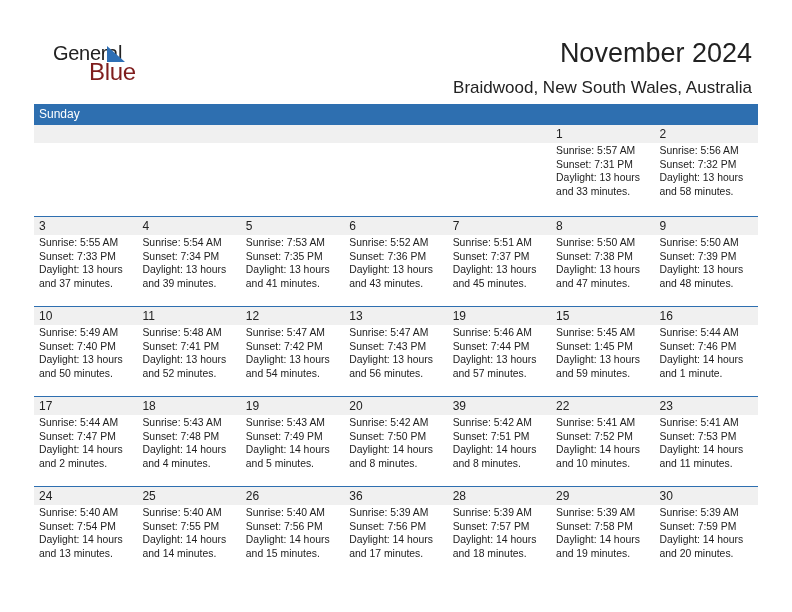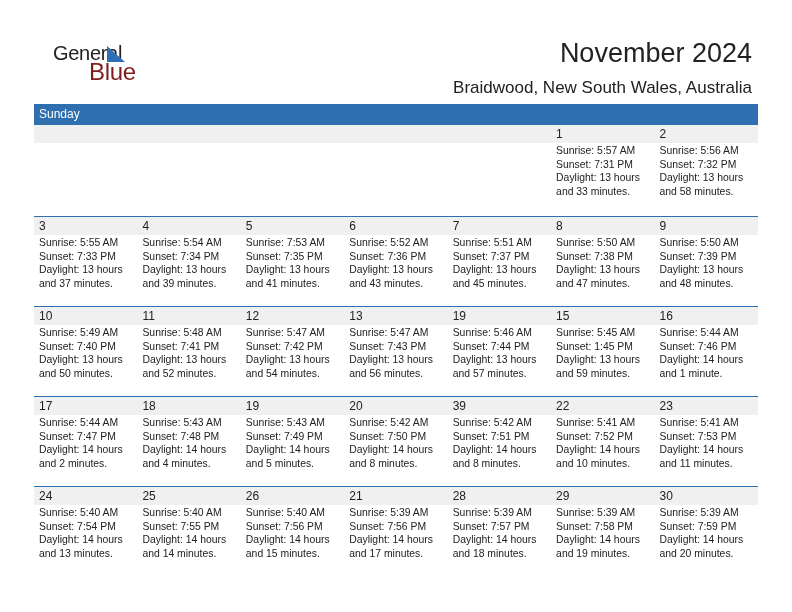--- a/index.html
+++ b/index.html
@@ -263,21 +263,21 @@
             <div>Daylight: 14 hours</div>
             <div>and 11 minutes.</div>
           </div>
         </div>
       </div>
       <div class="week">
         <div class="date-row">
           <div class="dcell">24</div>
           <div class="dcell">25</div>
           <div class="dcell">26</div>
-          <div class="dcell">21</div>
+          <div class="dcell">36</div>
           <div class="dcell">28</div>
           <div class="dcell">29</div>
           <div class="dcell">30</div>
         </div>
         <div class="info-row">
           <div class="icell">
             <div>Sunrise: 5:40 AM</div>
             <div>Sunset: 7:54 PM</div>
             <div>Daylight: 14 hours</div>
             <div>and 13 minutes.</div>

